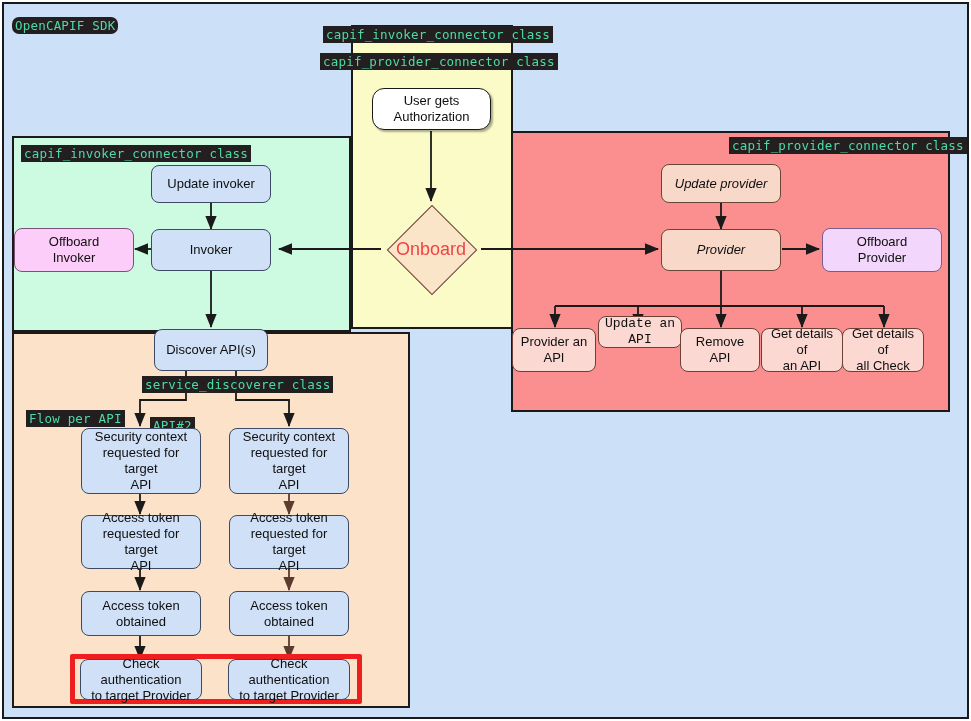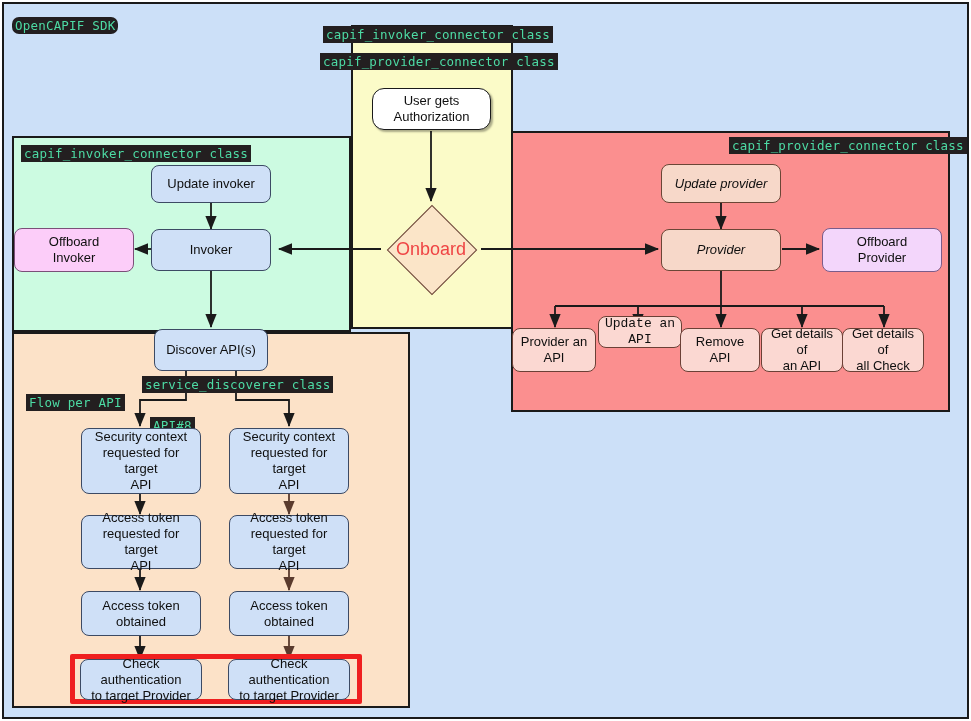--- a/index.html
+++ b/index.html
@@ -177,23 +177,23 @@
   <div class="tag" style="left:323px; top:26px;">capif_invoker_connector class</div>
 
   <div class="tag" style="left:320px; top:53px;">capif_provider_connector class</div>
 
   <div class="tag" style="left:21px;  top:145px;">capif_invoker_connector class</div>
 
   <div class="tag" style="left:729px; top:137px;">capif_provider_connector class</div>
 
   <div class="tag" style="left:136px; top:376px;margin-left:6px;">service_discoverer class</div>
 
-  <div class="tag" style="left:26px;  top:394px;">Flow per API</div>
-
-  <div class="tag" style="left:150px; top:417px;">API#8</div>
+  <div class="tag" style="left:26px;  top:410px;">Flow per API</div>
+
+  <div class="tag" style="left:150px; top:417px;">API#2</div>
 
   <div class="tag" style="left:299px; top:438px;">API#N</div>
 
   <div class="node white" style="left:372px; top:88px; width:119px; height:42px; flex-direction:column;">
     <span>User gets</span>
     <span>Authorization</span>
   </div>
 
   <div id="onboard-diamond">
     <div class="dshape"></div>

